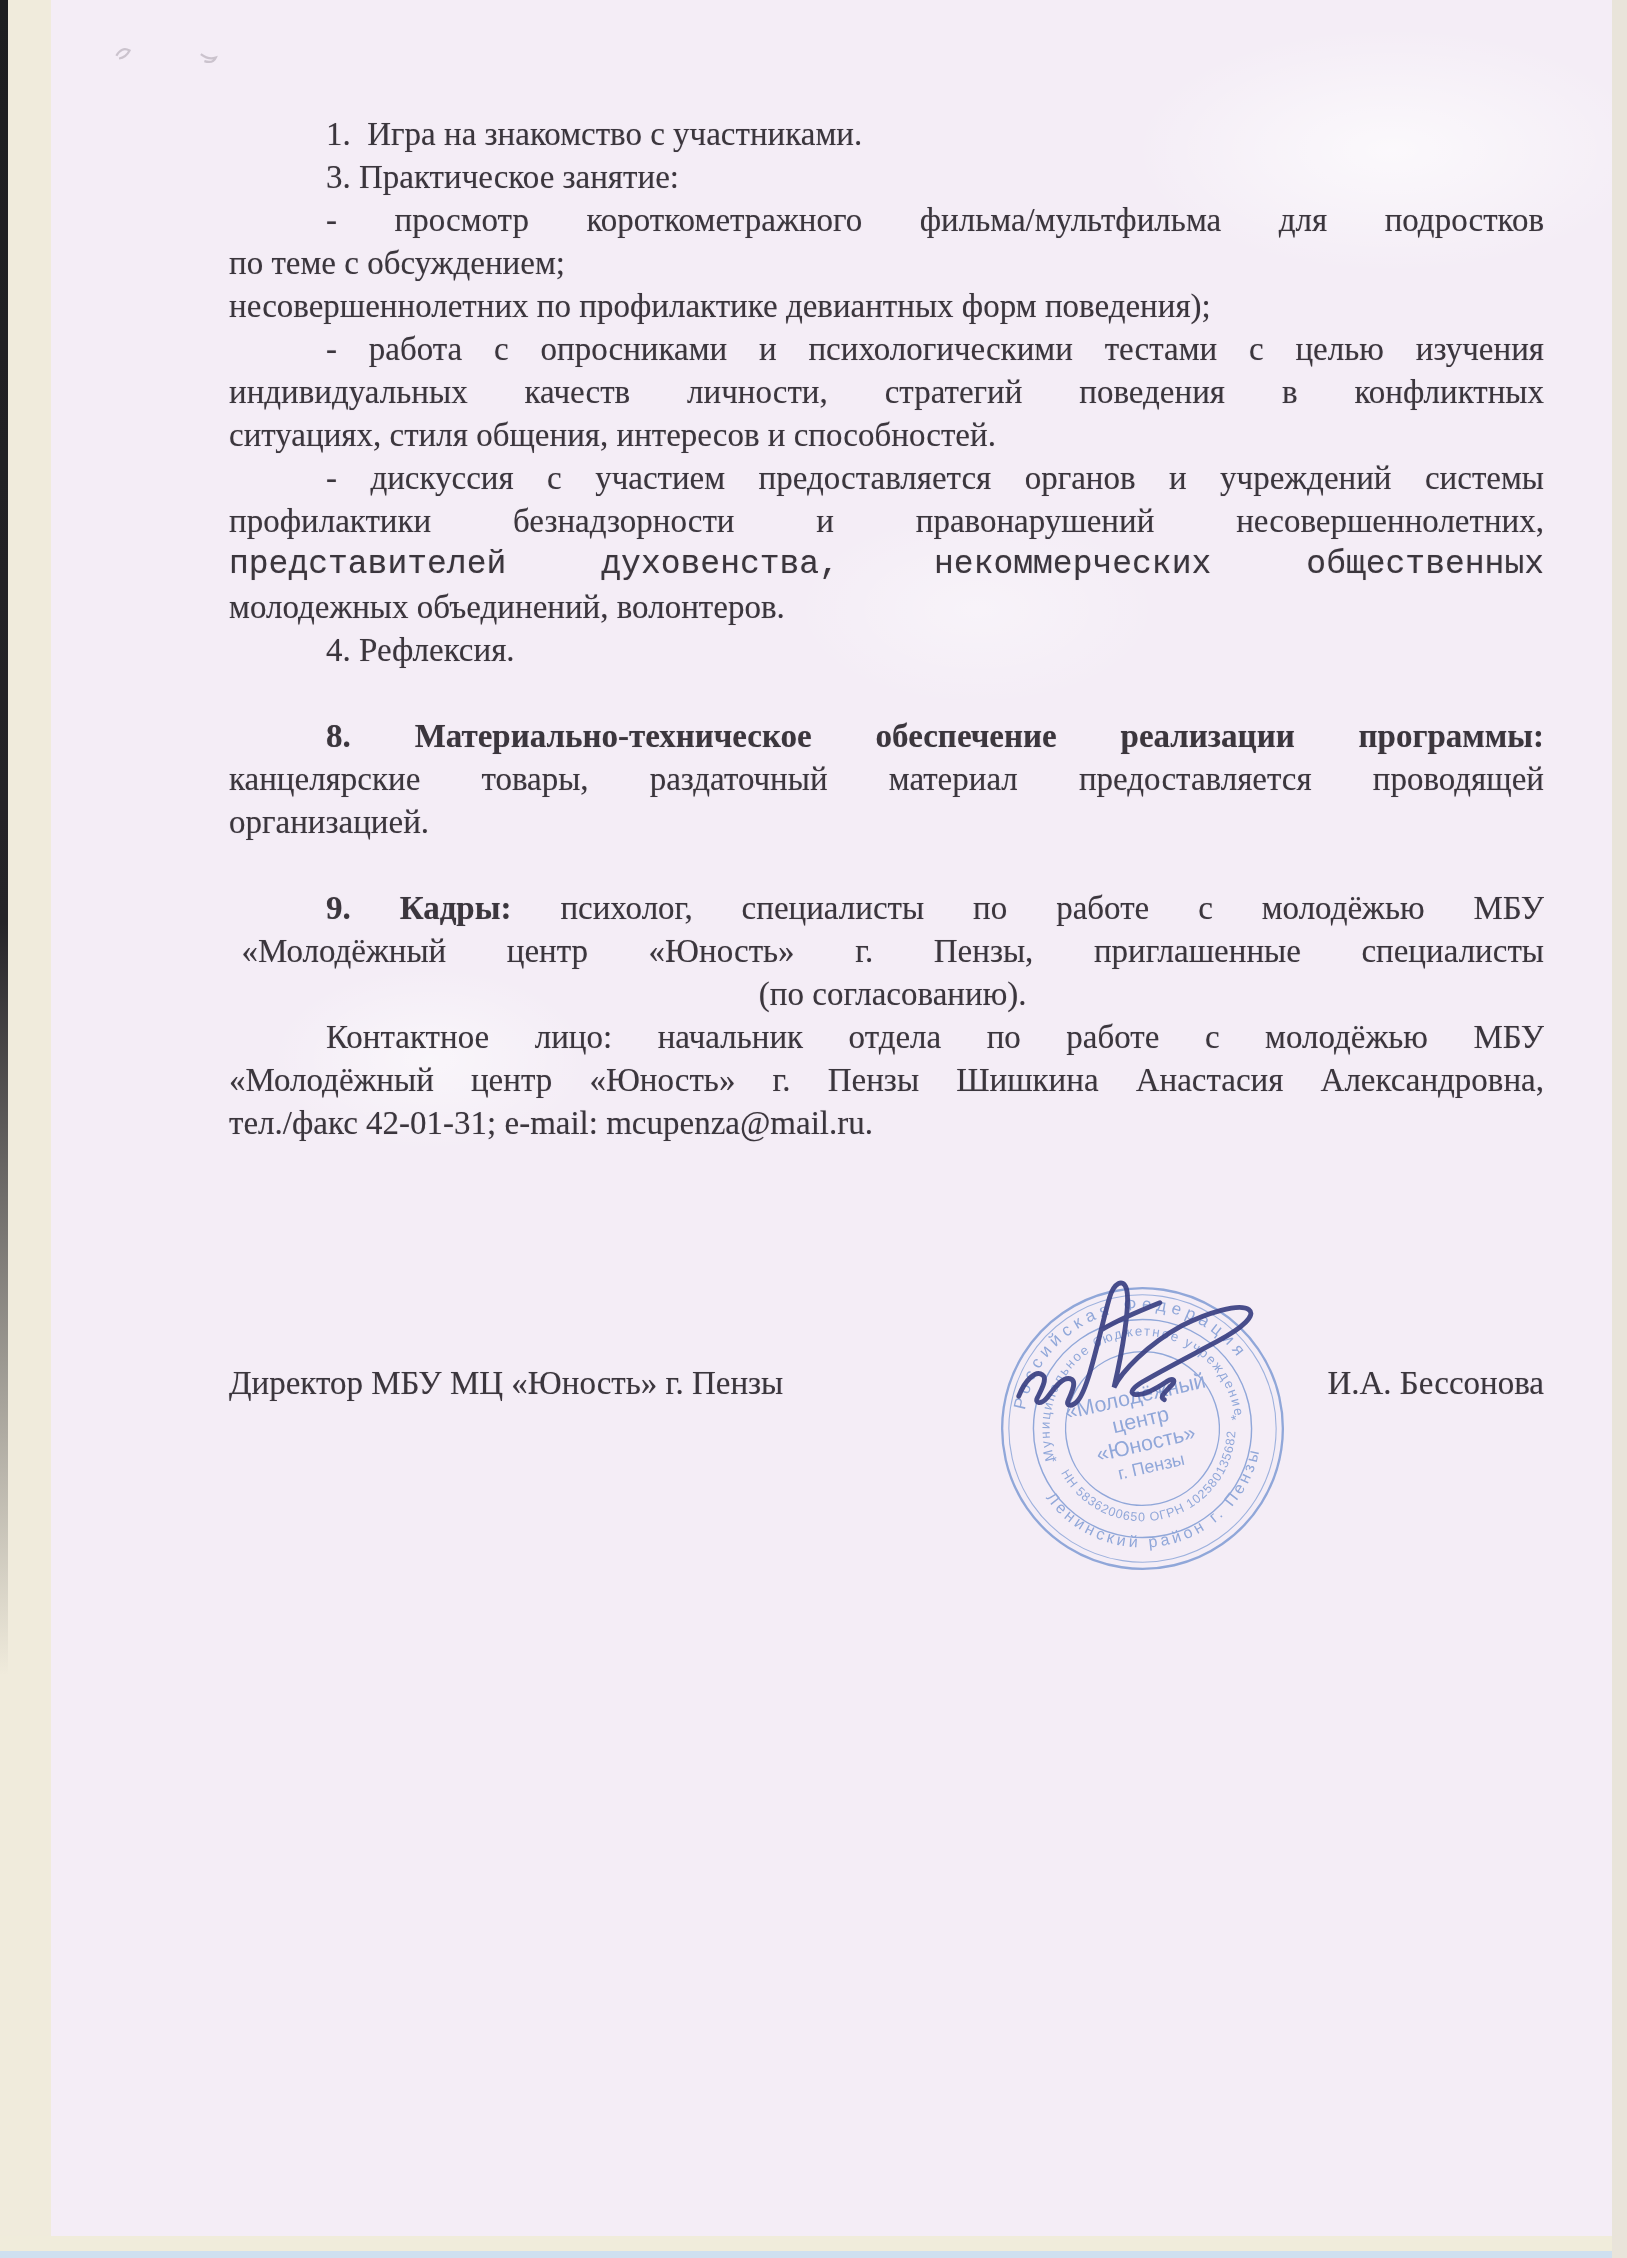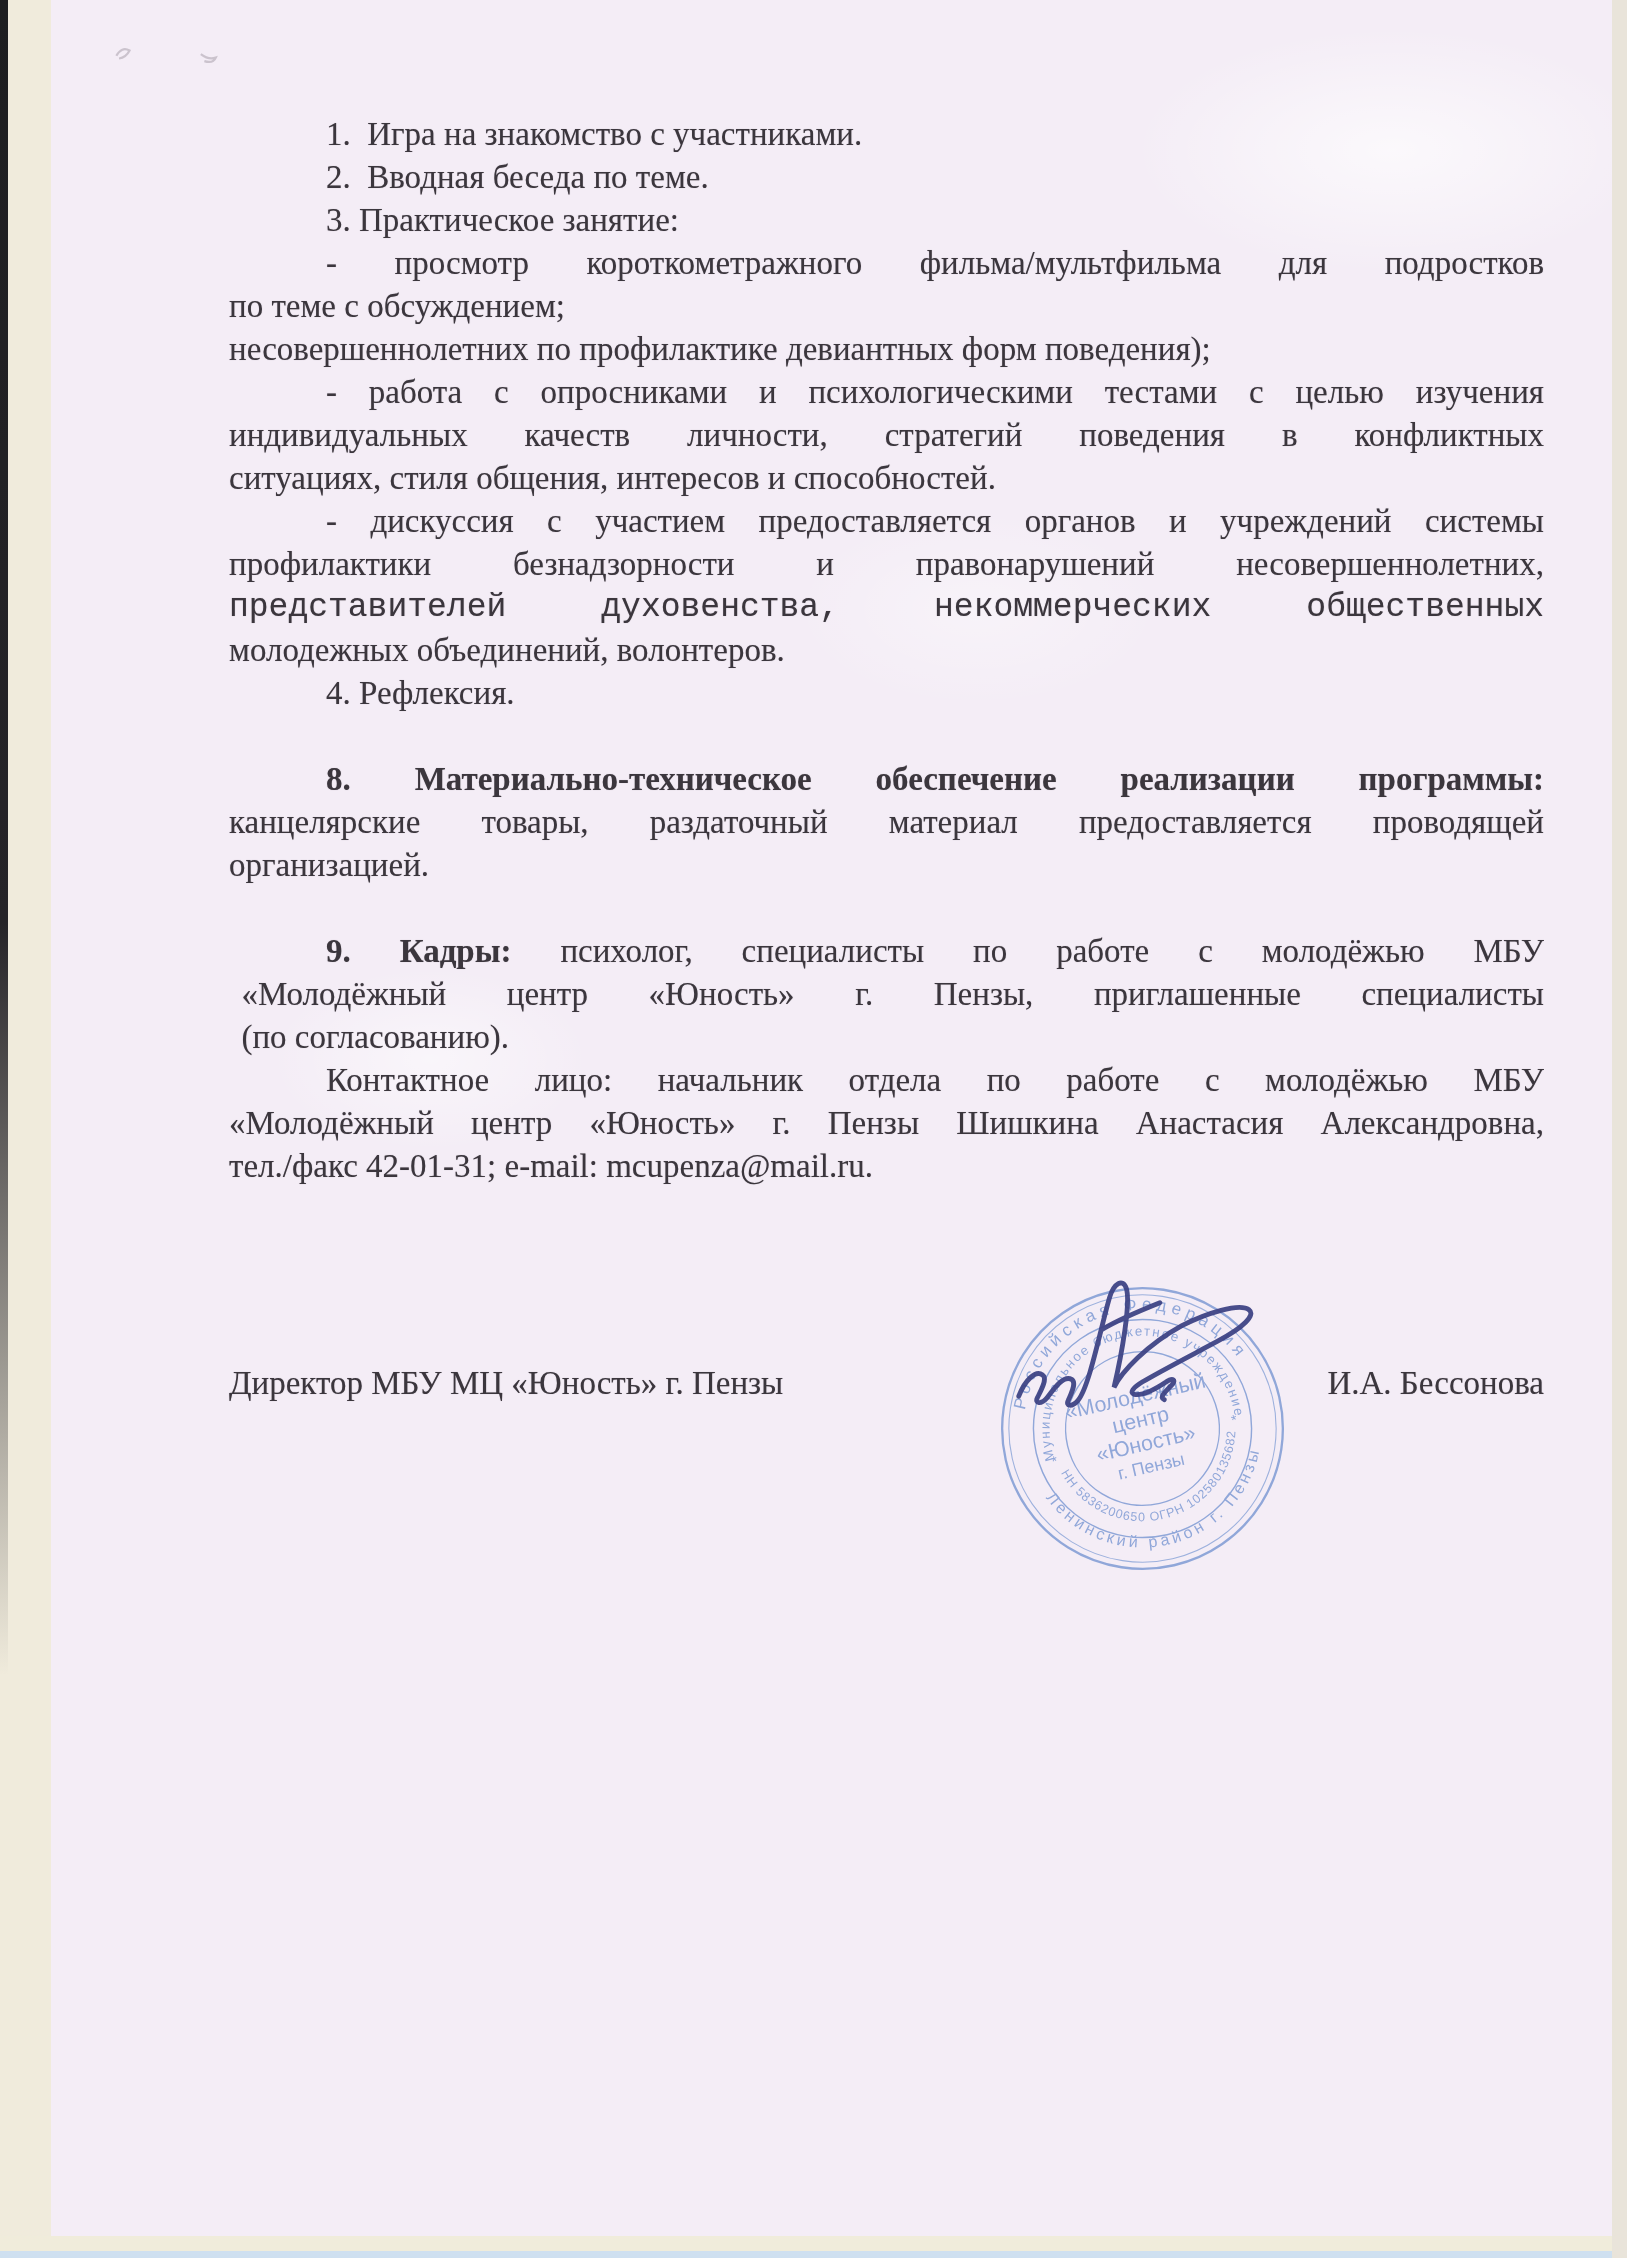--- a/index.html
+++ b/index.html
@@ -48,39 +48,38 @@
   <div class="bottom-strip"></div>
   <div class="bottom-blue"></div>
 
   <svg class="marks" viewBox="0 0 200 70">
     <path d="M 22 28 q 6 -11 15 -6 q -4 8 -12 9" fill="none" stroke="#b9b1bc" stroke-width="2.5" opacity="0.7"></path>
     <path d="M 118 26 q 9 7 17 4 q -3 7 -13 4" fill="none" stroke="#b9b1bc" stroke-width="2.5" opacity="0.7"></path>
   </svg>
 
   <div class="text-block" id="text-block">
       <div class="line" style="padding-left: 97px;"><span>1.&nbsp; Игра на знакомство с участниками.</span></div>
-      <div class="line" style="padding-left: 97px;"><span>2.&nbsp; Вводная беседа по теме.</span></div>
       <div class="line" style="padding-left: 97px;"><span>3. Практическое занятие:</span></div>
       <div class="line just" style="padding-left: 97px;"><span>- просмотр короткометражного фильма/мультфильма для подростков</span></div>
       <div class="line" style="padding-left: 0px;"><span>по теме с обсуждением;</span></div>
       <div class="line" style="padding-left: 0px;"><span>несовершеннолетних по профилактике девиантных форм поведения);</span></div>
       <div class="line just" style="padding-left: 97px;"><span>- работа с опросниками и психологическими тестами с целью изучения</span></div>
       <div class="line just" style="padding-left: 0px;"><span>индивидуальных качеств личности, стратегий поведения в конфликтных</span></div>
       <div class="line" style="padding-left: 0px;"><span>ситуациях, стиля общения, интересов и способностей.</span></div>
       <div class="line just" style="padding-left: 97px;"><span>- дискуссия с участием предоставляется органов и учреждений системы</span></div>
       <div class="line just" style="padding-left: 0px;"><span>профилактики безнадзорности и правонарушений несовершеннолетних,</span></div>
       <div class="line just" style="padding-left: 0px; font-family: Liberation Mono, monospace;"><span>представителей духовенства, некоммерческих общественных организаций,</span></div>
       <div class="line" style="padding-left: 0px;"><span>молодежных объединений, волонтеров.</span></div>
       <div class="line" style="padding-left: 97px;"><span>4. Рефлексия.</span></div>
       <div class="line just" style="padding-left: 97px; margin-top: 43px;"><span style="font-weight: bold;">8. Материально-техническое обеспечение реализации программы:</span></div>
       <div class="line just" style="padding-left: 0px;"><span>канцелярские товары, раздаточный материал предоставляется проводящей</span></div>
       <div class="line" style="padding-left: 0px;"><span>организацией.</span></div>
       <div class="line just" style="padding-left: 97px; margin-top: 43px;"><span style="font-weight: bold;">9. Кадры:</span><span> психолог, специалисты по работе с молодёжью МБУ</span></div>
       <div class="line just" style="padding-left: 12.4px;"><span>«Молодёжный центр «Юность» г. Пензы, приглашенные специалисты</span></div>
-      <div class="line" style="padding-left: 12.4px;"><span>(по согласованию).</span></div>
+      <div class="line" style="padding-left: 12.4px; text-align: center;"><span>(по согласованию).</span></div>
       <div class="line just" style="padding-left: 97px;"><span style="">Контактное лицо:</span><span> начальник отдела по работе с молодёжью МБУ</span></div>
       <div class="line just" style="padding-left: 0px;"><span>«Молодёжный центр «Юность» г. Пензы Шишкина Анастасия Александровна,</span></div>
       <div class="line" style="padding-left: 0px;"><span>тел./факс 42-01-31; e-mail: mcupenza@mail.ru.</span></div>
     </div>
 
   <div class="footer">
     <span>Директор МБУ МЦ «Юность» г. Пензы</span>
     <span>И.А. Бессонова</span>
   </div>
 

